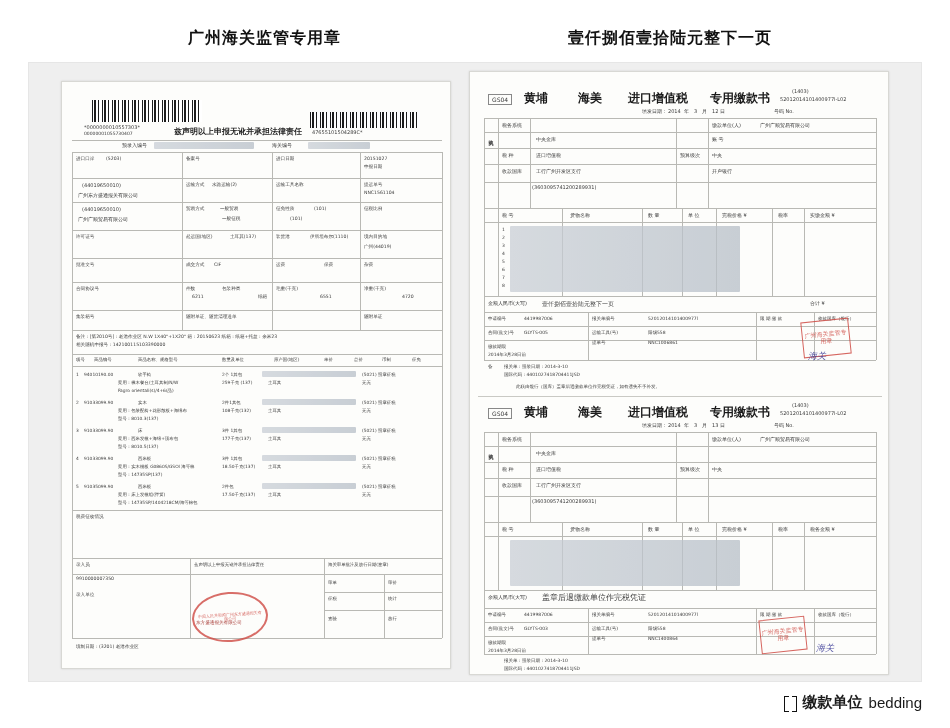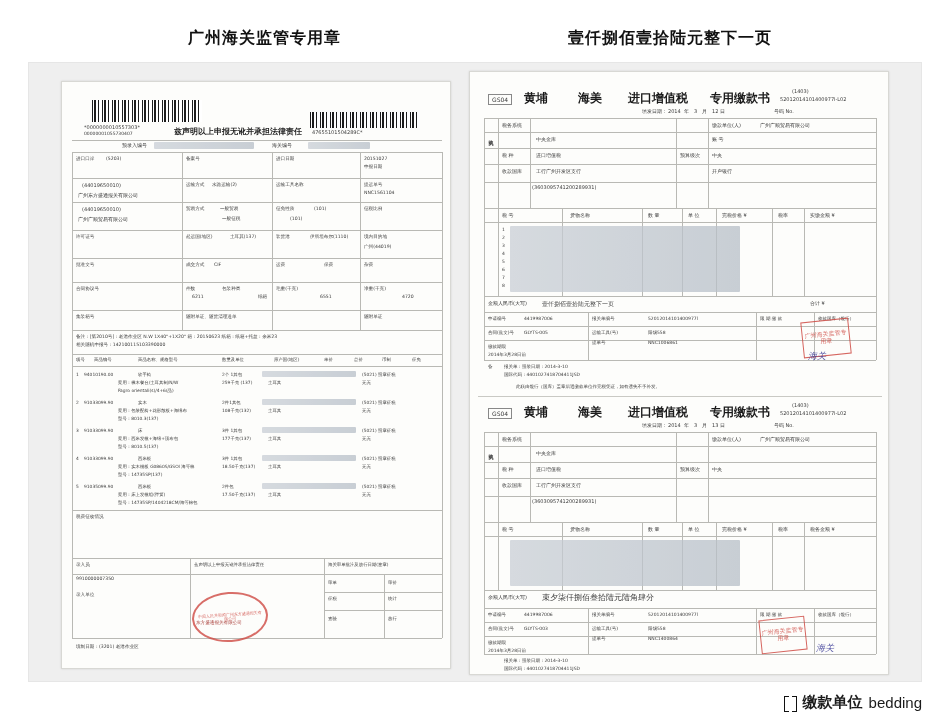--- a/index.html
+++ b/index.html
@@ -517,21 +517,21 @@
         <div class="lnv" style="left:92px;  top:120px; height:68px;"></div>
         <div class="lnv" style="left:172px; top:120px; height:68px;"></div>
         <div class="lnv" style="left:212px; top:120px; height:68px;"></div>
         <div class="lnv" style="left:246px; top:120px; height:68px;"></div>
         <div class="lnv" style="left:302px; top:120px; height:68px;"></div>
         <div class="lnv" style="left:334px; top:120px; height:68px;"></div>
         <div class="blur" style="left:40px; top:138px; width:230px; height:46px;"></div>
 
         <div class="ln" style="left:14px; top:188px; width:392px;"></div>
         <div class="txt" style="left:18px; top:192px; font-size:5px;">余额人民币(大写)</div>
-        <div class="txt" style="left:72px; top:190px; font-size:8px;">束夕柒仟捌佰叁拾陆元陆角肆分</div>
+        <div class="txt" style="left:72px; top:190px; font-size:8px;">盖章后退缴款单位作完税凭证</div>
         <div class="ln" style="left:14px; top:206px; width:392px;"></div>
 
         <div class="txt" style="left:18px; top:210px; font-size:4.5px;">申请编号</div>
         <div class="txt" style="left:54px; top:210px; font-size:4.5px;">4419987006</div>
         <div class="txt" style="left:122px; top:210px; font-size:4.5px;">报关单编号</div>
         <div class="txt" style="left:178px; top:210px; font-size:4.5px;">52012014101400977l</div>
         <div class="txt" style="left:290px; top:210px; font-size:4.5px;">限 期 缴 款</div>
         <div class="txt" style="left:348px; top:210px; font-size:4.5px;">收款国库（银行）</div>
         <div class="ln" style="left:14px; top:220px; width:392px;"></div>
         <div class="txt" style="left:18px; top:224px; font-size:4.5px;">合同(批文)号</div>

